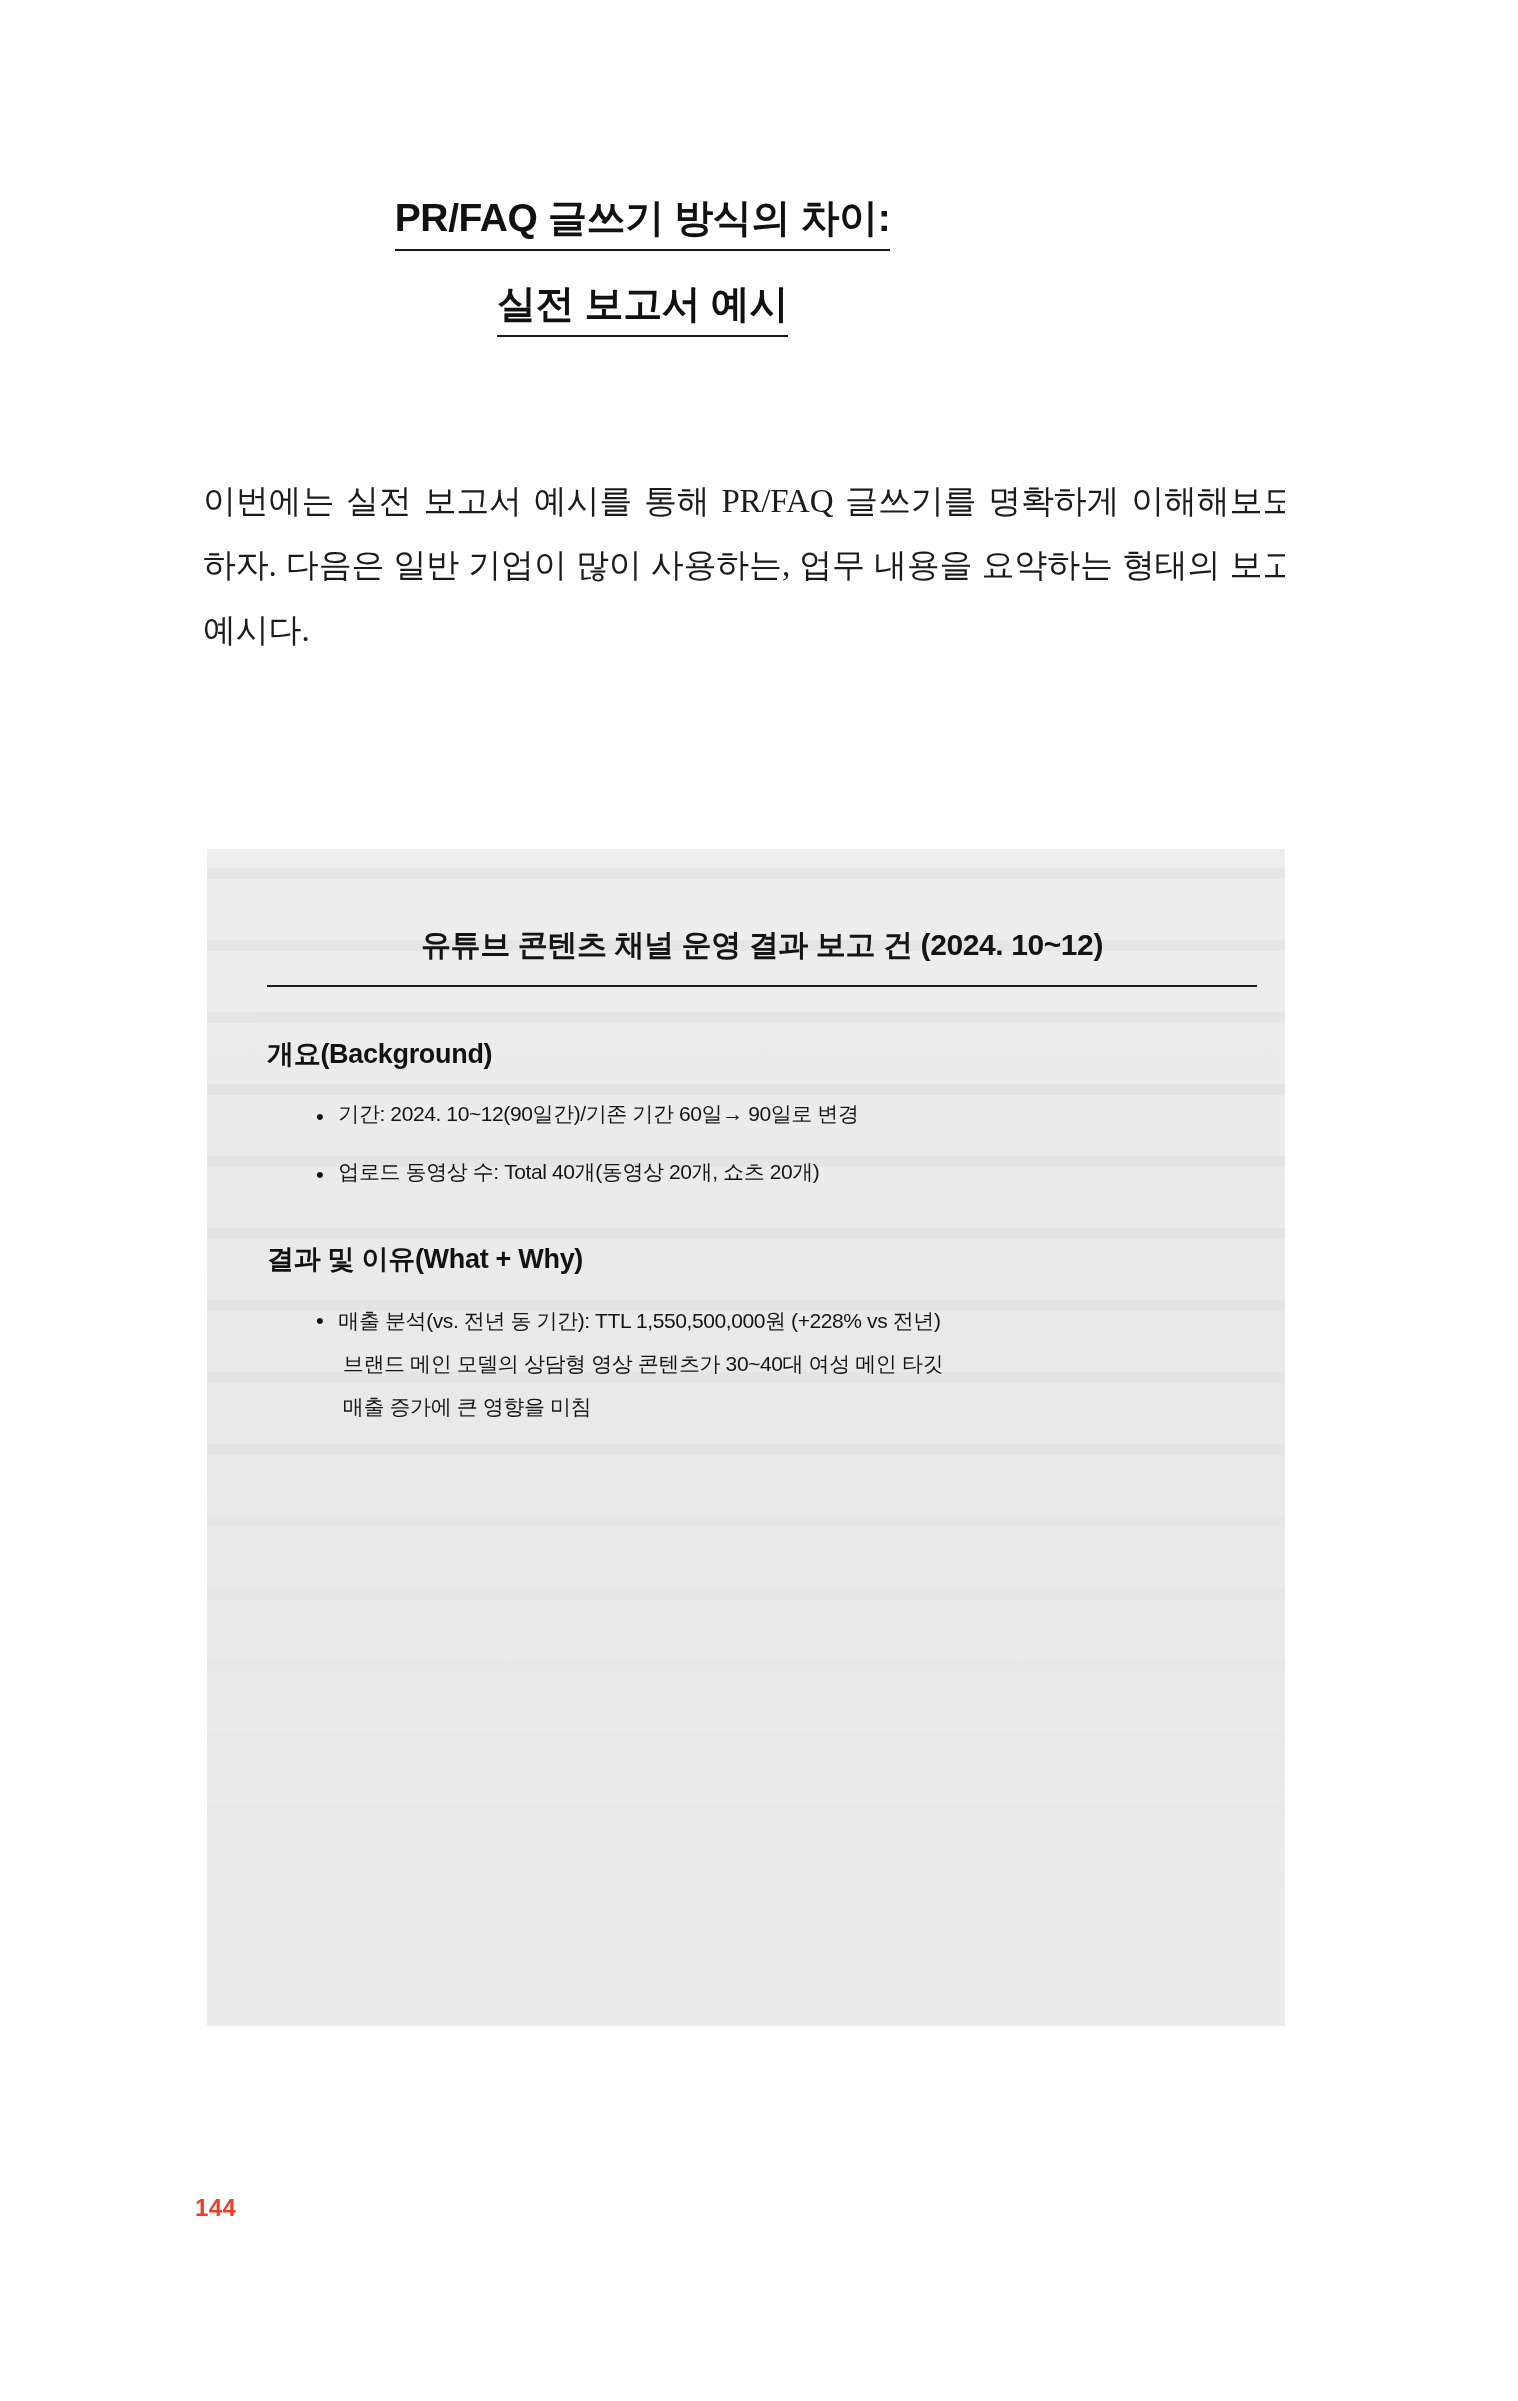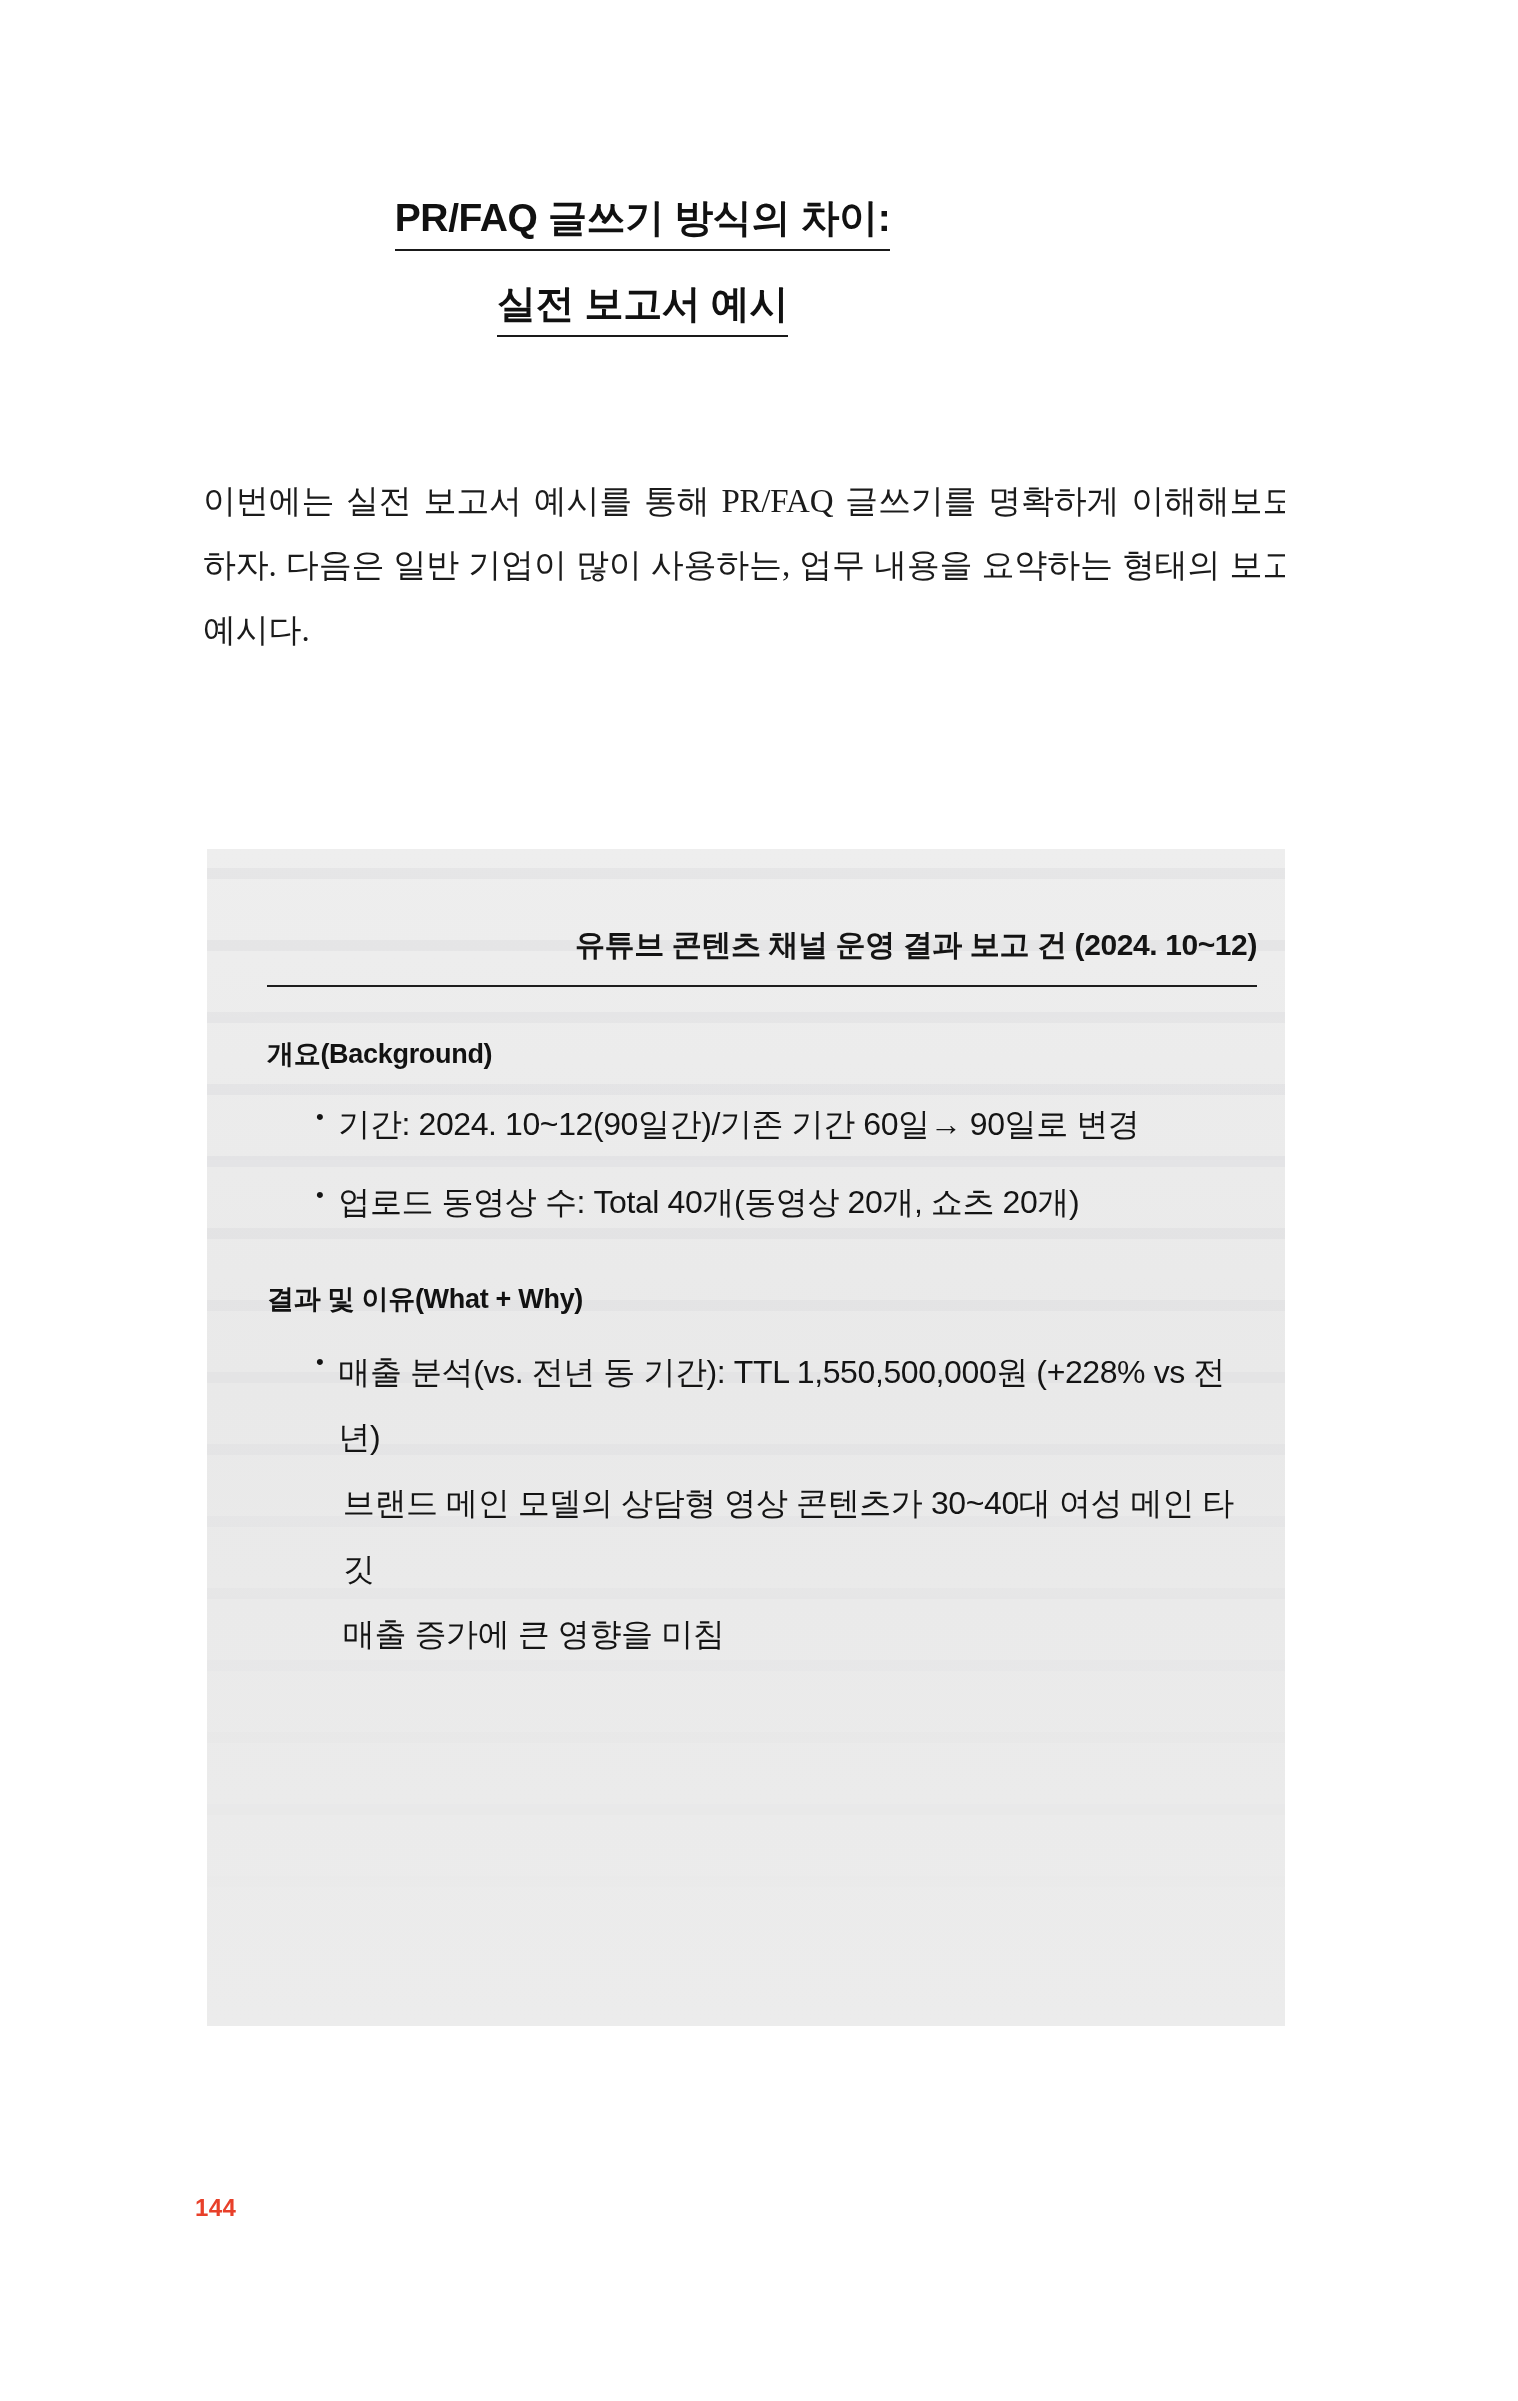--- a/index.html
+++ b/index.html
@@ -90,21 +90,21 @@
         rgba(80,80,110,0.0) 72px
       );
     -webkit-mask-image: linear-gradient(180deg, rgba(0,0,0,1) 0%, rgba(0,0,0,0.85) 30%, rgba(0,0,0,0.5) 60%, rgba(0,0,0,0.12) 85%, rgba(0,0,0,0) 100%);
             mask-image: linear-gradient(180deg, rgba(0,0,0,1) 0%, rgba(0,0,0,0.85) 30%, rgba(0,0,0,0.5) 60%, rgba(0,0,0,0.12) 85%, rgba(0,0,0,0) 100%);
   }
   .card-inner {
     position: relative;
     z-index: 2;
   }
   .report-title {
-    text-align: right;
+    text-align: center;
     font-size: 30px;
     font-weight: 700;
     color: #141414;
     letter-spacing: -0.4px;
     margin-top: 31px;
   }
   .report-rule {
     margin-top: 19.4px;
     border-top: 2.2px solid #1d1d1d;
     width: 100%;
@@ -118,21 +118,21 @@
     color: #121212;
     letter-spacing: -0.3px;
   }
   .bullet-list {
     margin: 22.3px 0 0 0;
     padding: 0;
     list-style: none;
   }
   .bullet-item {
     position: relative;
-    font-size: 32px;
+    font-size: 21px;
     line-height: 1.85;
     color: #141414;
     letter-spacing: -0.4px;
     margin-left: 49px;
     padding-left: 22.3px;
     margin-bottom: 19.4px;
   }
   .bullet-item::before {
     content: "\2022";
     position: absolute;

